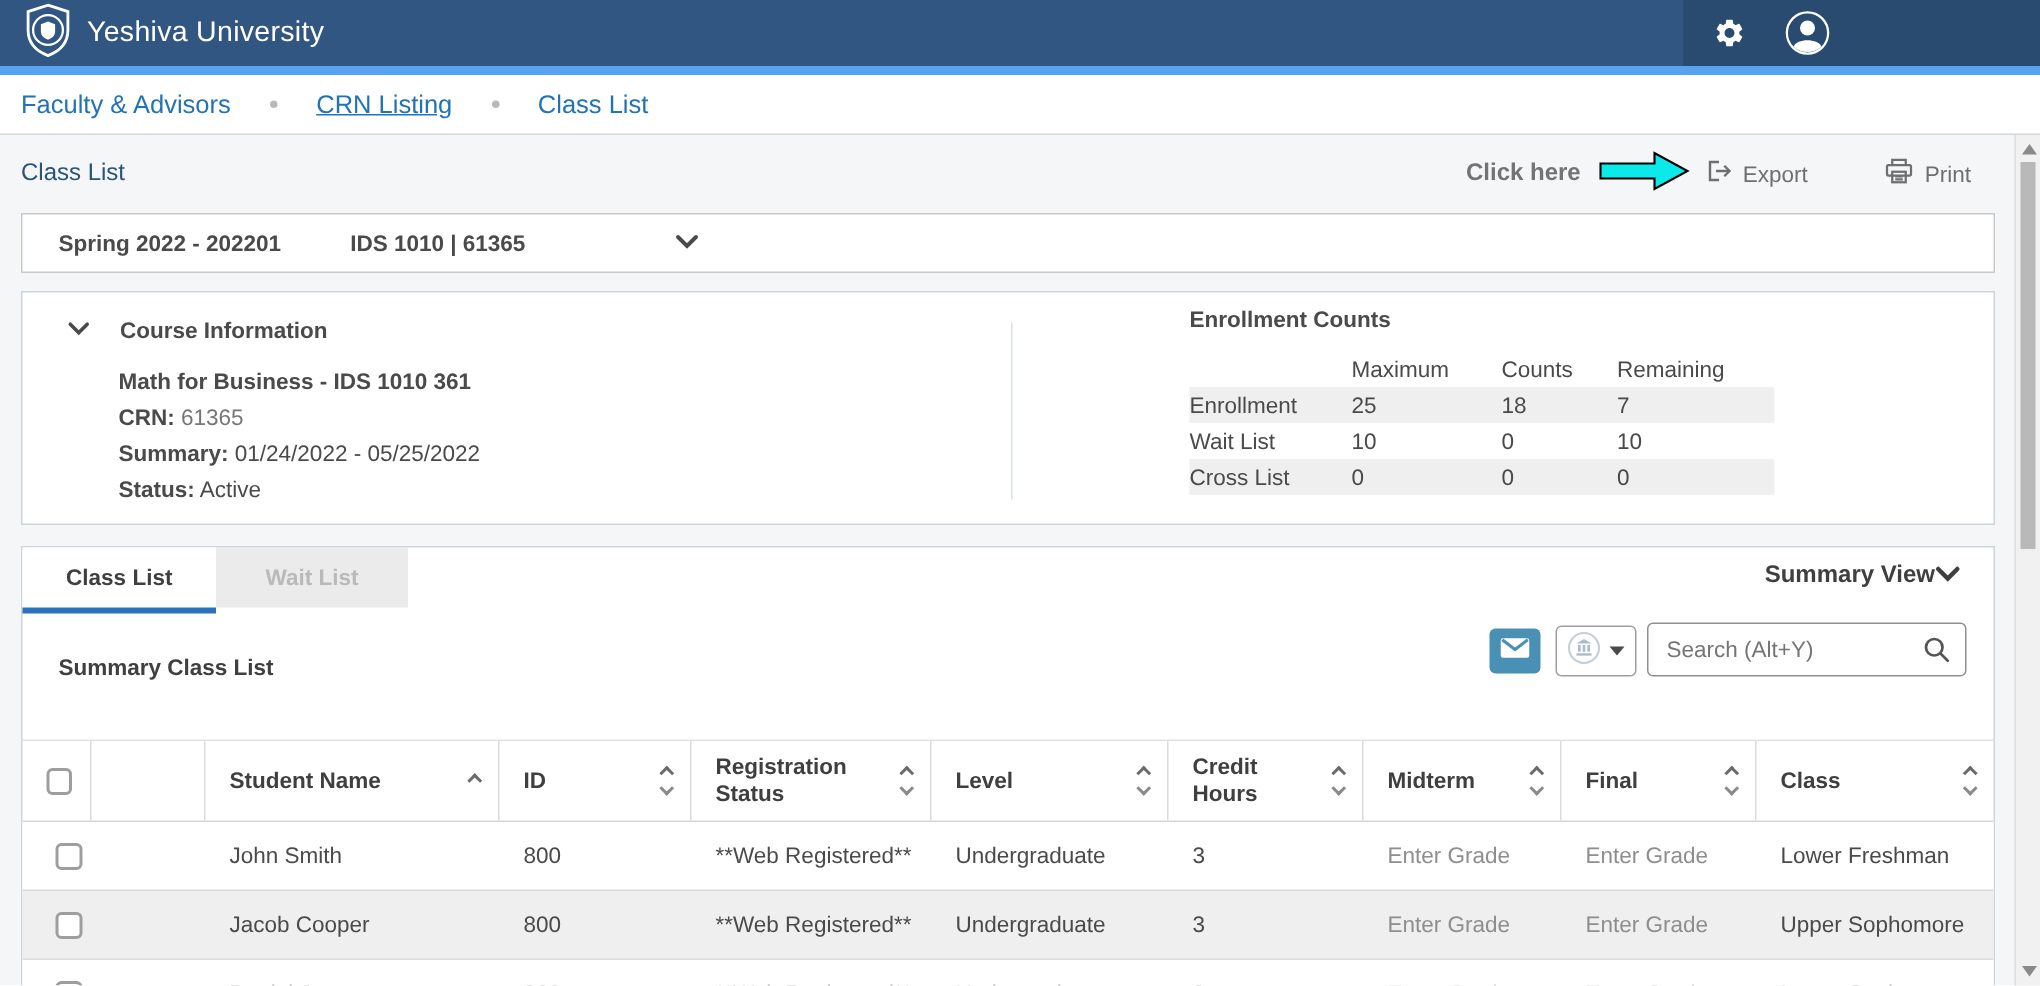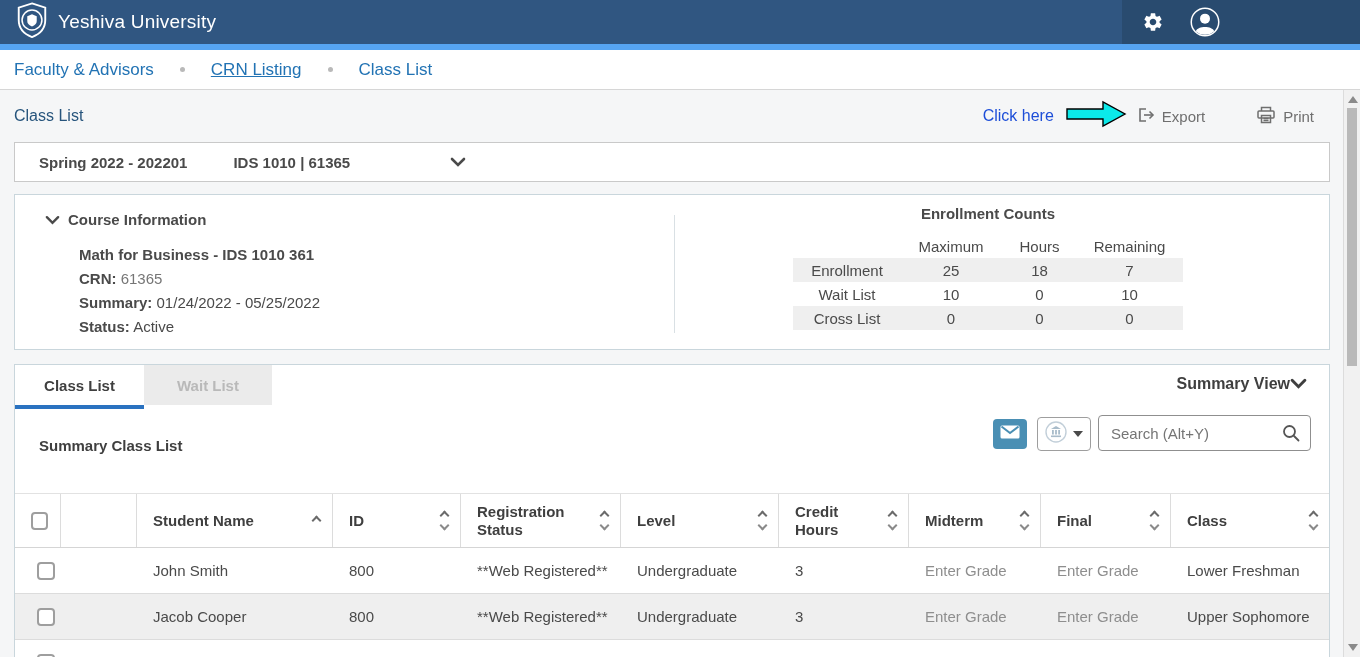--- a/index.html
+++ b/index.html
@@ -22,43 +22,43 @@
   .crumb.underlined { text-decoration:underline; }
   .crumb-sep { width:5px; height:5px; border-radius:50%; background:#b9b9b9; }
 
   
   .content { position:relative; height:567px; background:#f5f6f7; overflow:hidden; }
 
   .pagetitle-row { height:52px; display:flex; align-items:center; justify-content:space-between;
     padding:0 46px 0 14px; }
   .page-title { color:#26547c; font-size:16px; }
   .title-actions { display:flex; align-items:center; gap:8px; }
-  .annotation-label { font-weight:400; font-size:16px; color:#1d4ed8; margin-right:4px; }
+  .annotation-label { font-weight:700; font-size:16px; color:#737373; margin-right:4px; }
   .action { display:flex; align-items:center; gap:6px; color:#6f6f6f; font-size:15px; cursor:pointer; }
   .action + .action { margin-left:42px; }
 
   .card { background:#fff; margin-left:14px; margin-right:30px; }
 
   
   .term-card { height:40px; border:1px solid #c9c9c9; display:flex; align-items:center; cursor:pointer; }
   .term-text { font-weight:700; font-size:15px; color:#4a4a4a; margin-left:24px; }
   .course-text { font-weight:700; font-size:15px; color:#4a4a4a; margin-left:46px; }
   .term-caret { margin-left:100px; }
 
   
   .info-card { height:156px; margin-top:12px; border:1px solid #c9d6dc; position:relative; }
-  .ci-head { position:absolute; left:30px; top:16px; display:flex; gap:8px; cursor:pointer; }
+  .ci-head { position:absolute; left:30px; top:16px; display:flex; align-items:center; gap:20px; cursor:pointer; }
   .ci-title { font-weight:700; font-size:15px; color:#4a4a4a; }
   .ci-body { position:absolute; left:64px; top:48px; font-size:15px; color:#4a4a4a; line-height:24px; }
   .ci-course { font-weight:700; }
   .ci-label { font-weight:700; }
   .ci-muted { color:#767676; }
   .ci-divider { position:absolute; left:659px; top:20px; height:118px; width:1px; background:#d9e0e4; }
 
-  .enr { position:absolute; left:778px; top:10px; width:390px;text-align:center; }
+  .enr { position:absolute; left:778px; top:10px; width:390px; }
   .enr-title { font-weight:700; font-size:15px; color:#4a4a4a; }
   .enr-table { margin-top:12px; font-size:15px; color:#4a4a4a; }
   .enr-row { display:grid; grid-template-columns:108px 100px 77px 103px; align-items:center; height:24px; }
   .enr-row.head { color:#4a4a4a; }
   .enr-row.stripe { background:#efefef; }
 
   
   .panel-card { margin-top:14px; height:340px; border:1px solid #c9d6dc; border-bottom:none; position:relative; }
   .tabs { display:flex; height:40px; }
   .tab { width:129px; display:flex; align-items:center; justify-content:center;
@@ -223,21 +223,21 @@
       </div>
     </div>
     <div class="ci-divider"></div>
 
     <div class="enr">
       <div class="enr-title">Enrollment Counts</div>
       <div class="enr-table">
         <div class="enr-row head">
           <span></span>
           <span>Maximum</span>
-          <span>Hours</span>
+          <span>Counts</span>
           <span>Remaining</span>
         </div>
         <div class="enr-row stripe">
           <span>Enrollment</span>
           <span>25</span>
           <span>18</span>
           <span>7</span>
         </div>
         <div class="enr-row">
           <span>Wait List</span>

